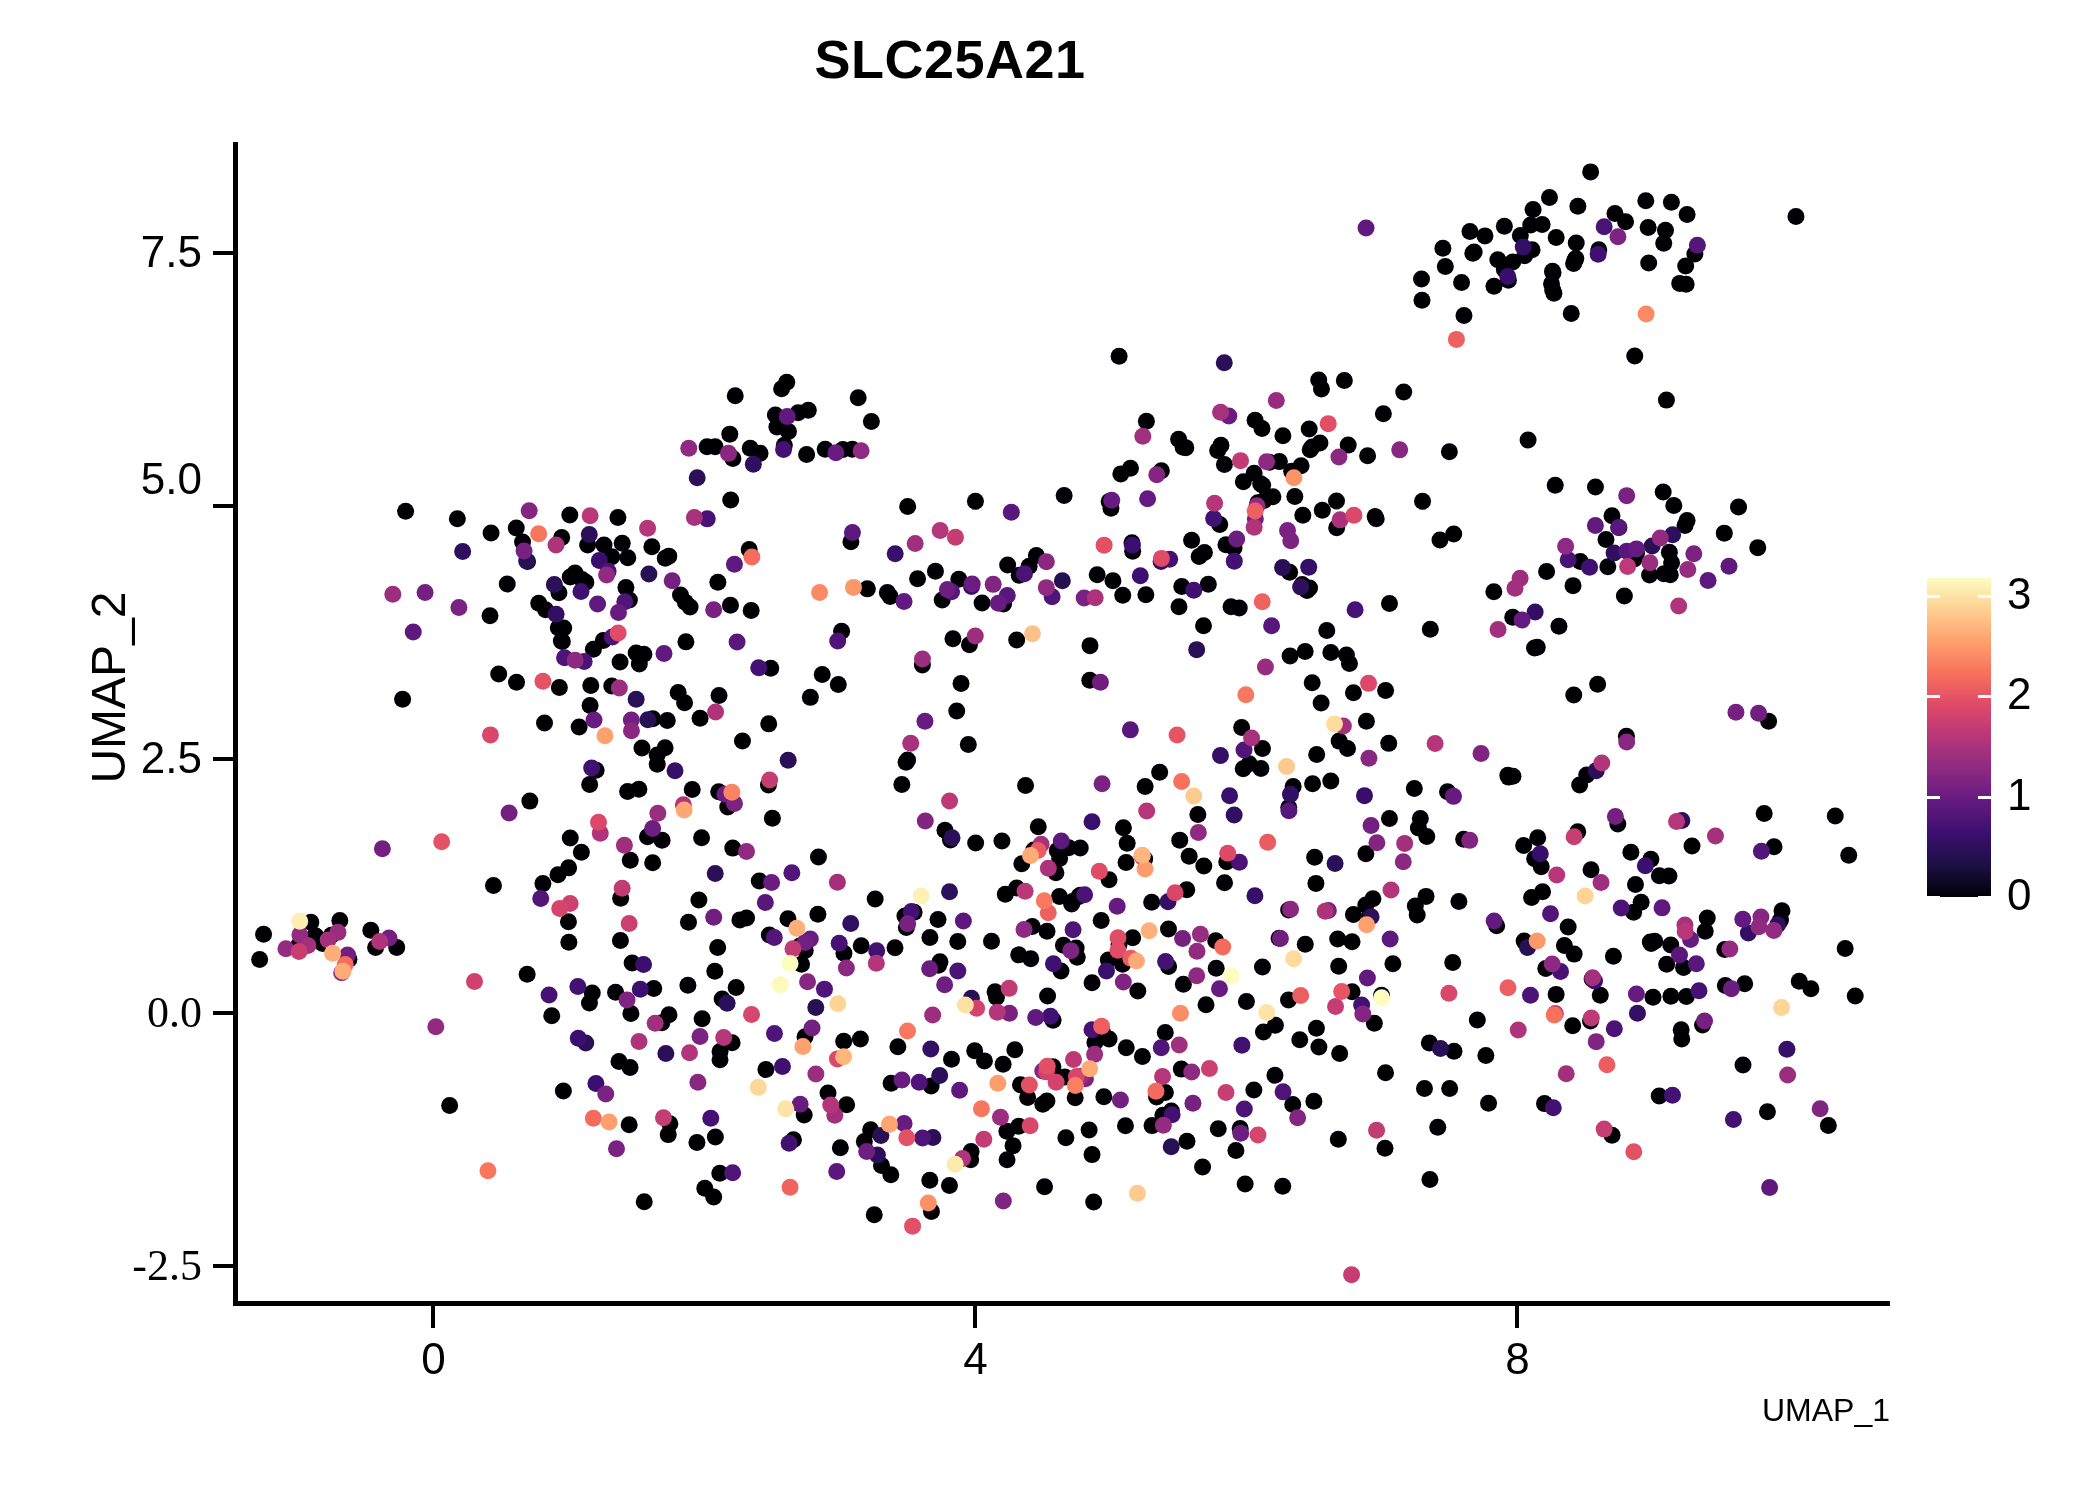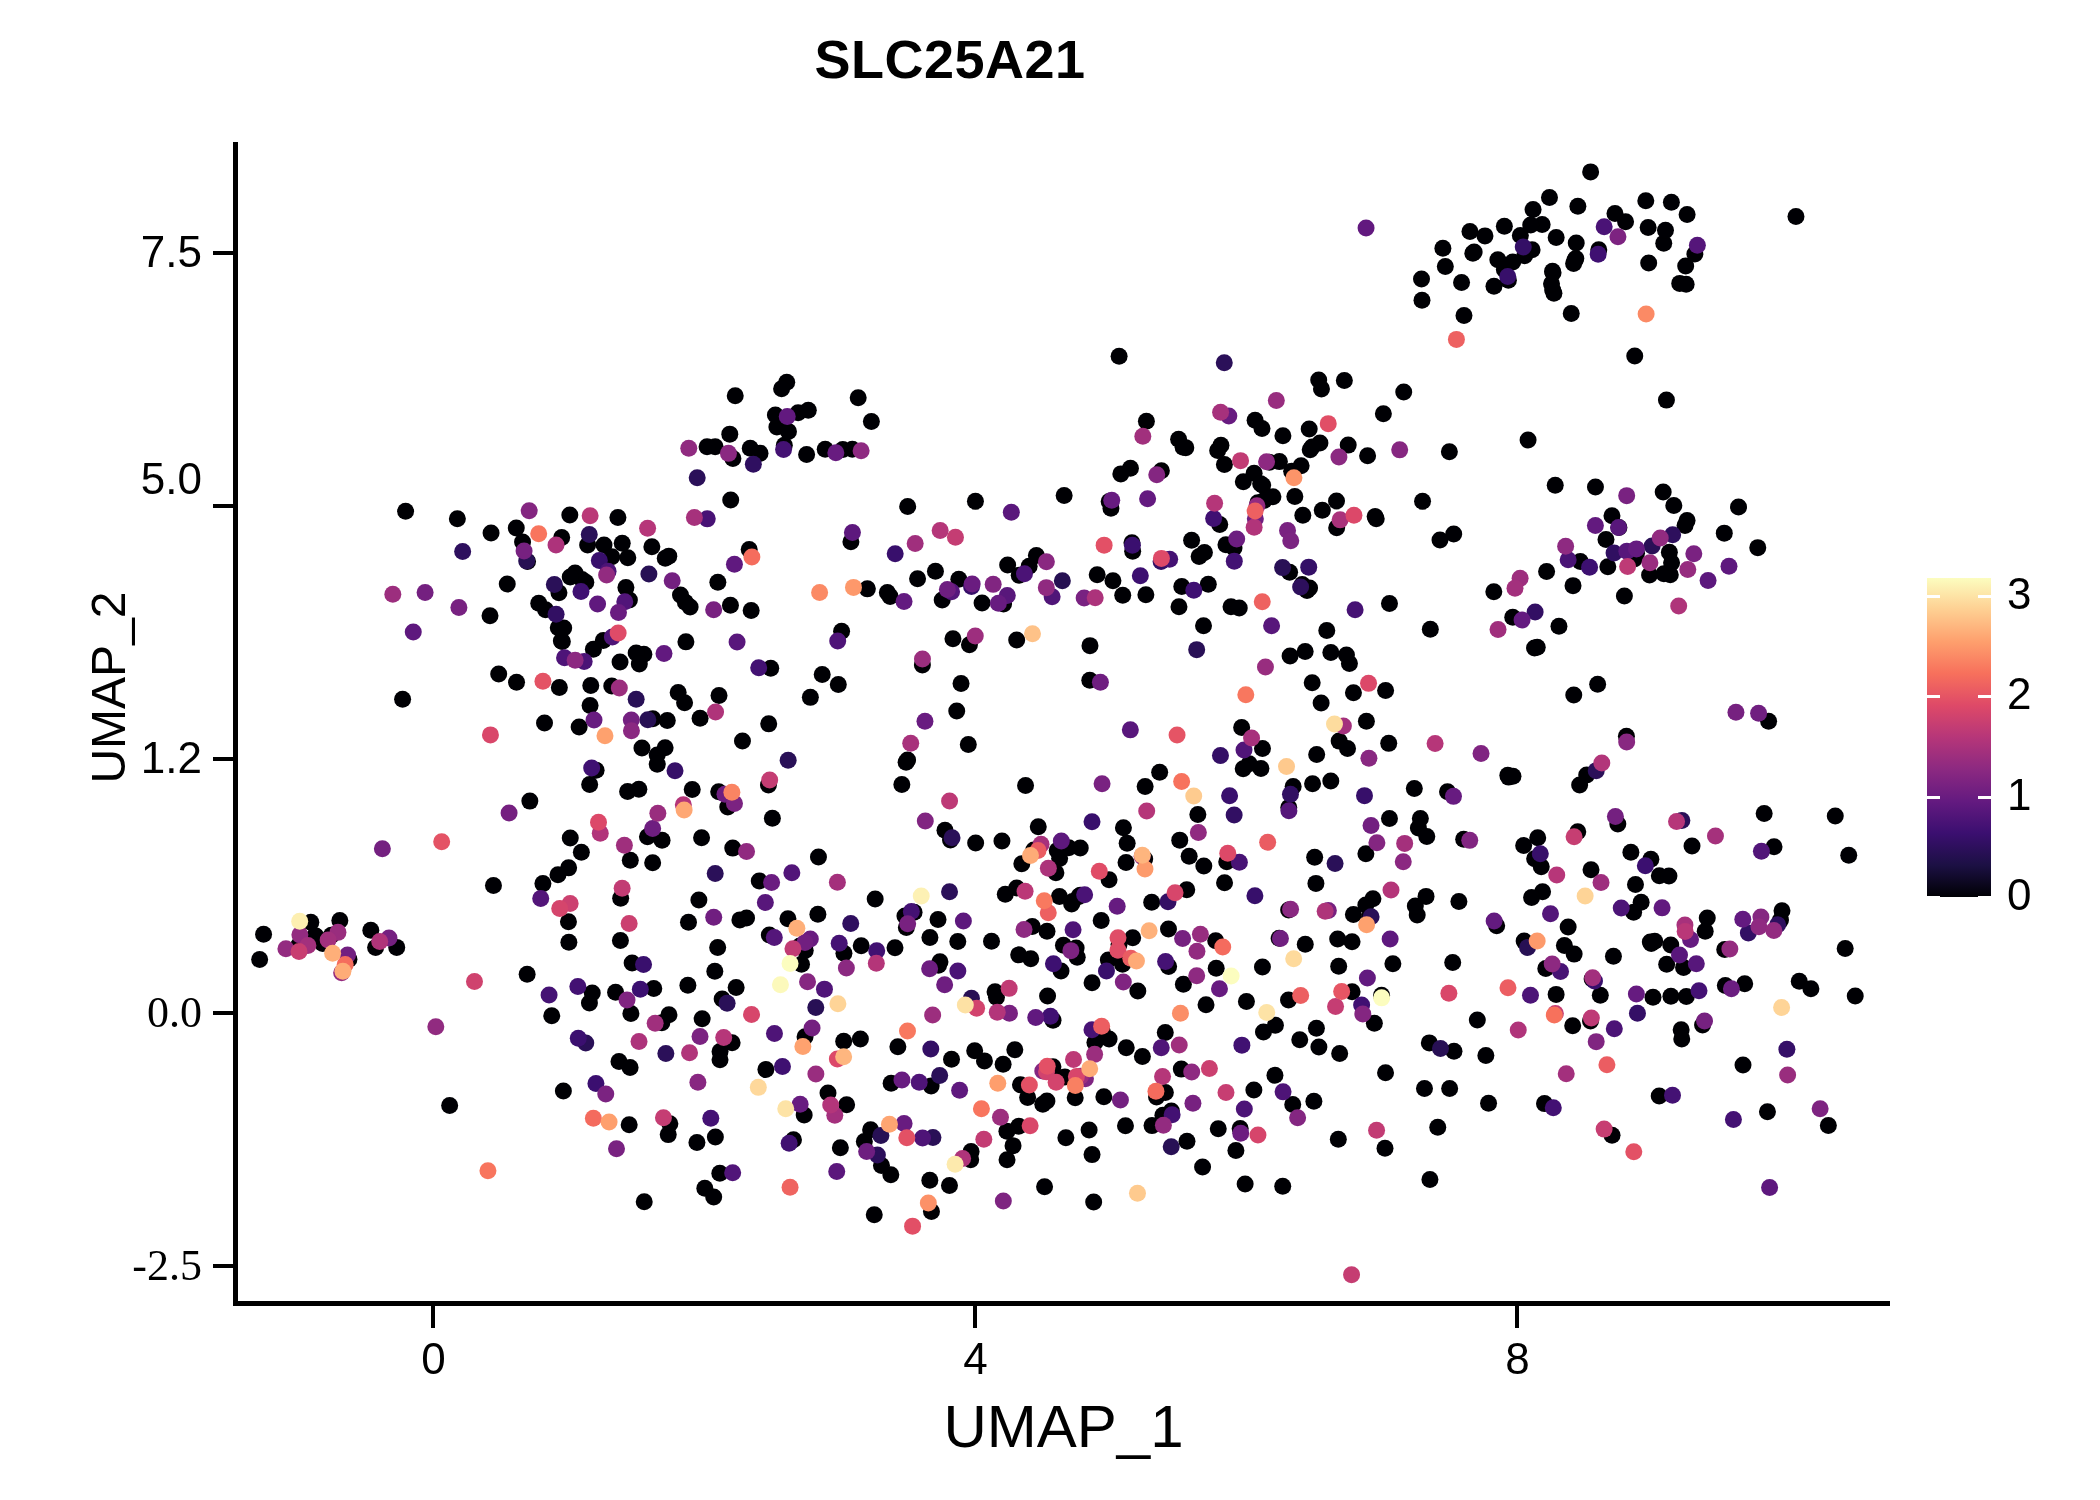--- a/index.html
+++ b/index.html
@@ -87,22 +87,22 @@
     margin-left: -80px;
     text-align: center;
     font-size: 44px;
     color: #000000;
   }
   #xlab {
     position: absolute;
     left: 237px;
     top: 1392px;
     width: 1653px;
-    text-align: center;
-    font-size: 60px;
+    text-align: right;
+    font-size: 32px;
     color: #000000;
   }
   #ylab {
     position: absolute;
     left: -292px;
     top: 660px;
     width: 800px;
     text-align: center;
     font-size: 48px;
     color: #000000;
@@ -1311,21 +1311,21 @@
 
   <div id="axis-line-y"></div>
   <div id="axis-line-x"></div>
 
   <div id="y-ticks">
       <div class="tick-y" style="top: 1263.57px;"></div>
       <div class="ticklabel-y" style="top: 1239.57px; font-family: Liberation Serif, serif;">-2.5</div>
       <div class="tick-y" style="top: 1010.52px;"></div>
       <div class="ticklabel-y" style="top: 986.515px; font-family: Liberation Serif, serif;">0.0</div>
       <div class="tick-y" style="top: 757.459px;"></div>
-      <div class="ticklabel-y" style="top: 733.459px;">1.2</div>
+      <div class="ticklabel-y" style="top: 733.459px;">2.5</div>
       <div class="tick-y" style="top: 504.402px;"></div>
       <div class="ticklabel-y" style="top: 454px;">5.0</div>
       <div class="tick-y" style="top: 251.345px;"></div>
       <div class="ticklabel-y" style="top: 227.345px;">7.5</div>
     </div>
   <div id="x-ticks">
       <div class="tick-x" style="left: 431.463px;"></div>
       <div class="ticklabel-x" style="left: 433.463px;">0</div>
       <div class="tick-x" style="left: 973.43px;"></div>
       <div class="ticklabel-x" style="left: 975.43px;">4</div>

